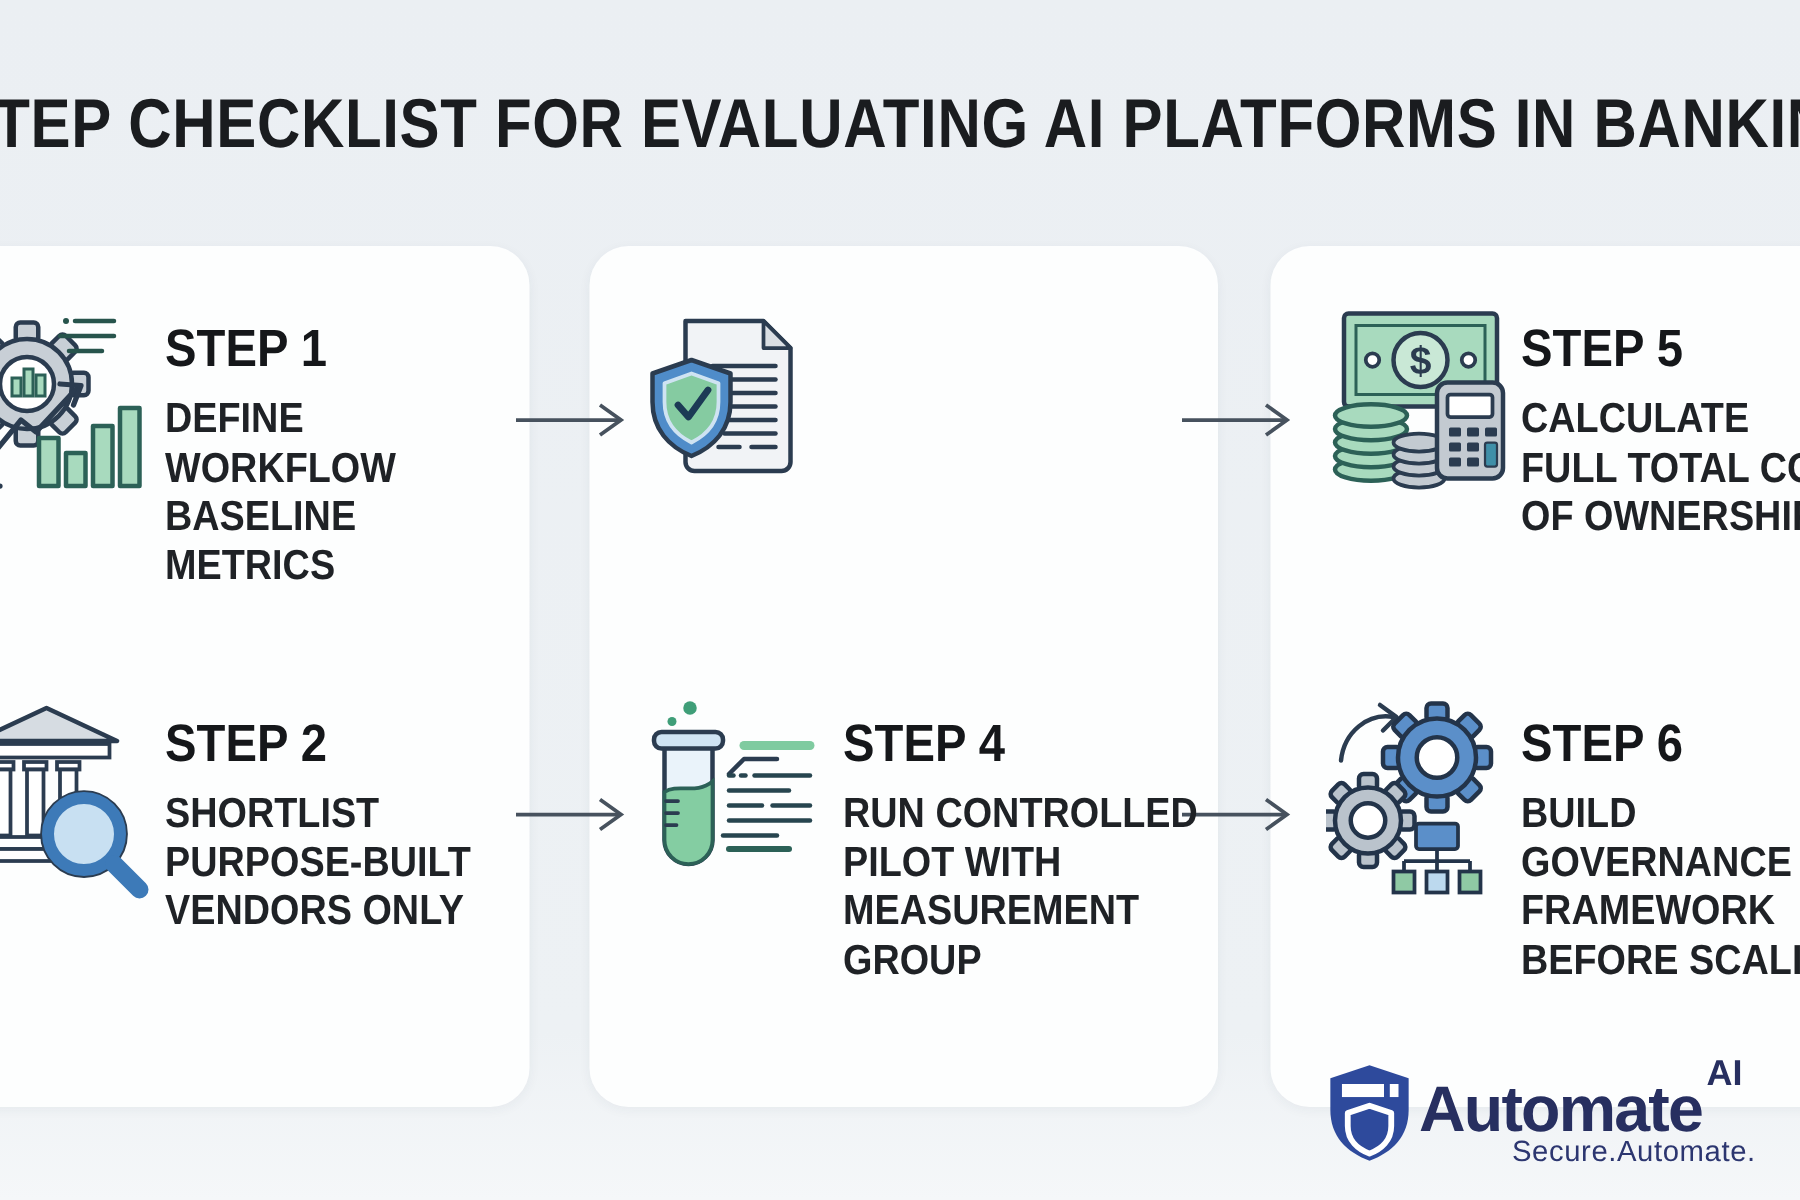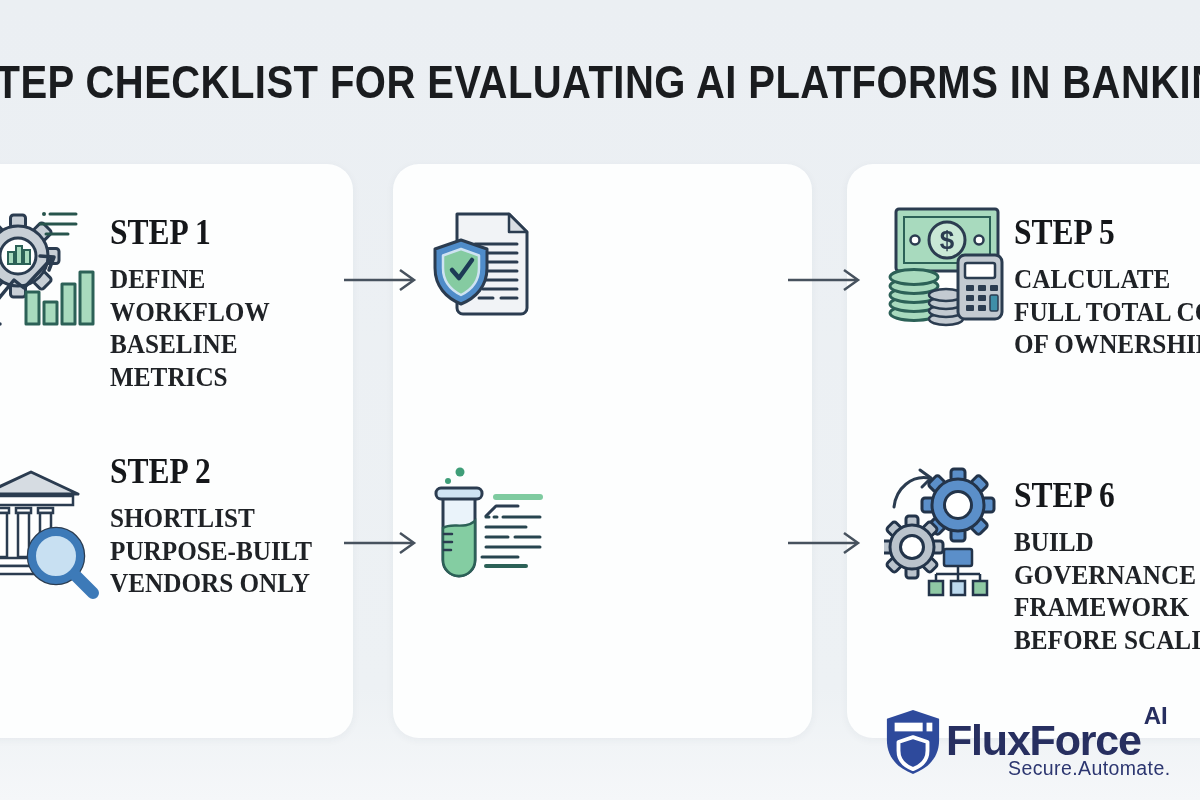--- a/index.html
+++ b/index.html
@@ -15,30 +15,30 @@
   }
   .card{
     position:absolute;top:164px;height:574px;width:419px;
     background:#fdfefe;border-radius:26px;
     box-shadow:0 2px 8px rgba(45,62,80,.05);
   }
   #card-left{left:-66px}
   #card-mid{left:393px}
   #card-right{left:847px}
 
-  .step-text{position:absolute;font-family:Liberation Serif, serif;}
+  .step-text{position:absolute;}
   .step-heading{
     font-size:35px;font-weight:700;line-height:40px;margin:0 0 10px 0;
     color:#15171a;transform:scaleX(0.9);transform-origin:left;white-space:nowrap;
   }
   .step-line{
     font-size:28px;font-weight:700;line-height:32.5px;color:#1f2226;
     transform:scaleX(0.9);transform-origin:left;white-space:nowrap;
   }
-  #t1{left:110px;top:213px} #t2{left:110px;top:452px}
+  #t1{left:110px;top:213px} #t2{left:110px;top:476px}
   #t3{left:562px;top:213px} #t4{left:562px;top:476px}
   #t5{left:1014px;top:213px} #t6{left:1014px;top:476px}
 
   .icon{position:absolute;}
   #i1{left:-16px;top:202px;width:118px;height:136px}
   #i2{left:-24px;top:464px;width:126px;height:140px}
   #i3{left:427px;top:208px;width:120px;height:122px}
   #i4{left:430px;top:464px;width:122px;height:140px}
   #i5{left:884px;top:203px;width:122px;height:126px}
   #i6{left:884px;top:461px;width:118px;height:142px}
@@ -271,20 +271,27 @@
     <div class="step-line">WORKFLOW</div>
     <div class="step-line">BASELINE</div>
     <div class="step-line">METRICS</div>
   </div>
   <div class="step-text" id="t2">
     <h3 class="step-heading">STEP 2</h3>
     <div class="step-line">SHORTLIST</div>
     <div class="step-line">PURPOSE-BUILT</div>
     <div class="step-line">VENDORS ONLY</div>
   </div>
+  <div class="step-text" id="t4">
+    <h3 class="step-heading">STEP 4</h3>
+    <div class="step-line">RUN CONTROLLED</div>
+    <div class="step-line">PILOT WITH</div>
+    <div class="step-line">MEASUREMENT</div>
+    <div class="step-line">GROUP</div>
+  </div>
   <div class="step-text" id="t5">
     <h3 class="step-heading">STEP 5</h3>
     <div class="step-line">CALCULATE</div>
     <div class="step-line">FULL TOTAL COST</div>
     <div class="step-line">OF OWNERSHIP</div>
   </div>
   <div class="step-text" id="t6">
     <h3 class="step-heading">STEP 6</h3>
     <div class="step-line">BUILD</div>
     <div class="step-line">GOVERNANCE</div>
@@ -292,17 +299,17 @@
     <div class="step-line">BEFORE SCALING</div>
   </div>
 
   <svg id="logo-shield" viewBox="0 0 60 70">
     <path d="M30,2 L57,11 V33 C57,51 46,62 30,68 C14,62 3,51 3,33 V11 Z" fill="#2e4a9c"></path>
     <rect x="11" y="15" width="29" height="9" fill="#ffffff"></rect>
     <rect x="44" y="15" width="6" height="9" fill="#ffffff"></rect>
     <path d="M30,30 L45,35 V44 C45,54 38,60 30,63 C22,60 15,54 15,44 V35 Z" fill="none" stroke="#ffffff" stroke-width="4" stroke-linejoin="round"></path>
   </svg>
   <div id="logo-word">
-    <span>FluxForce</span><sup>AI</sup>
+    <span>Automate</span><sup>AI</sup>
   </div>
   <div id="logo-tagline">Secure.Automate.</div>
 
 </div>
 
 </body></html>

